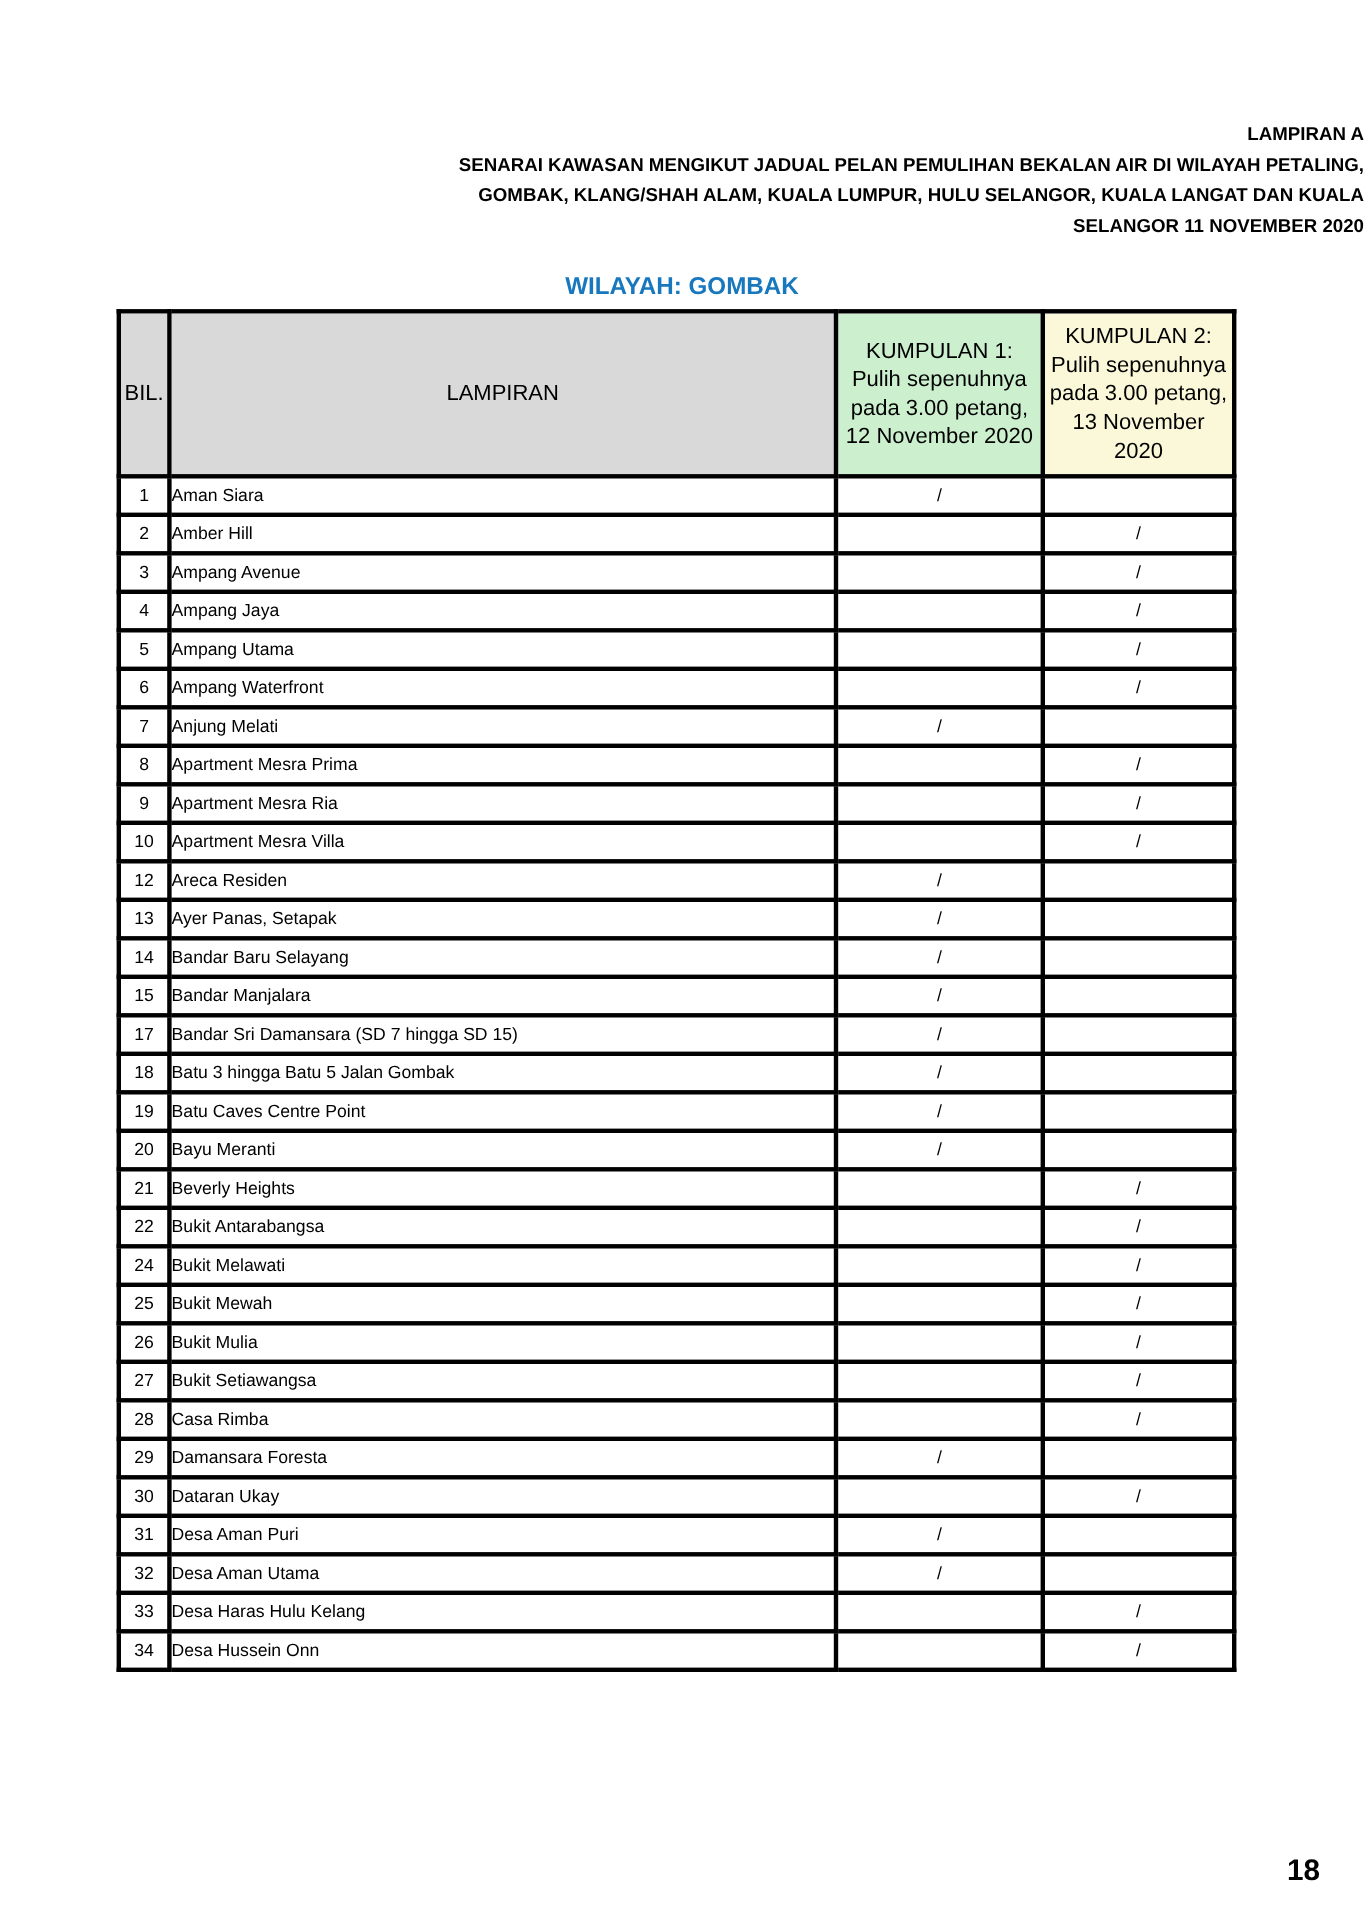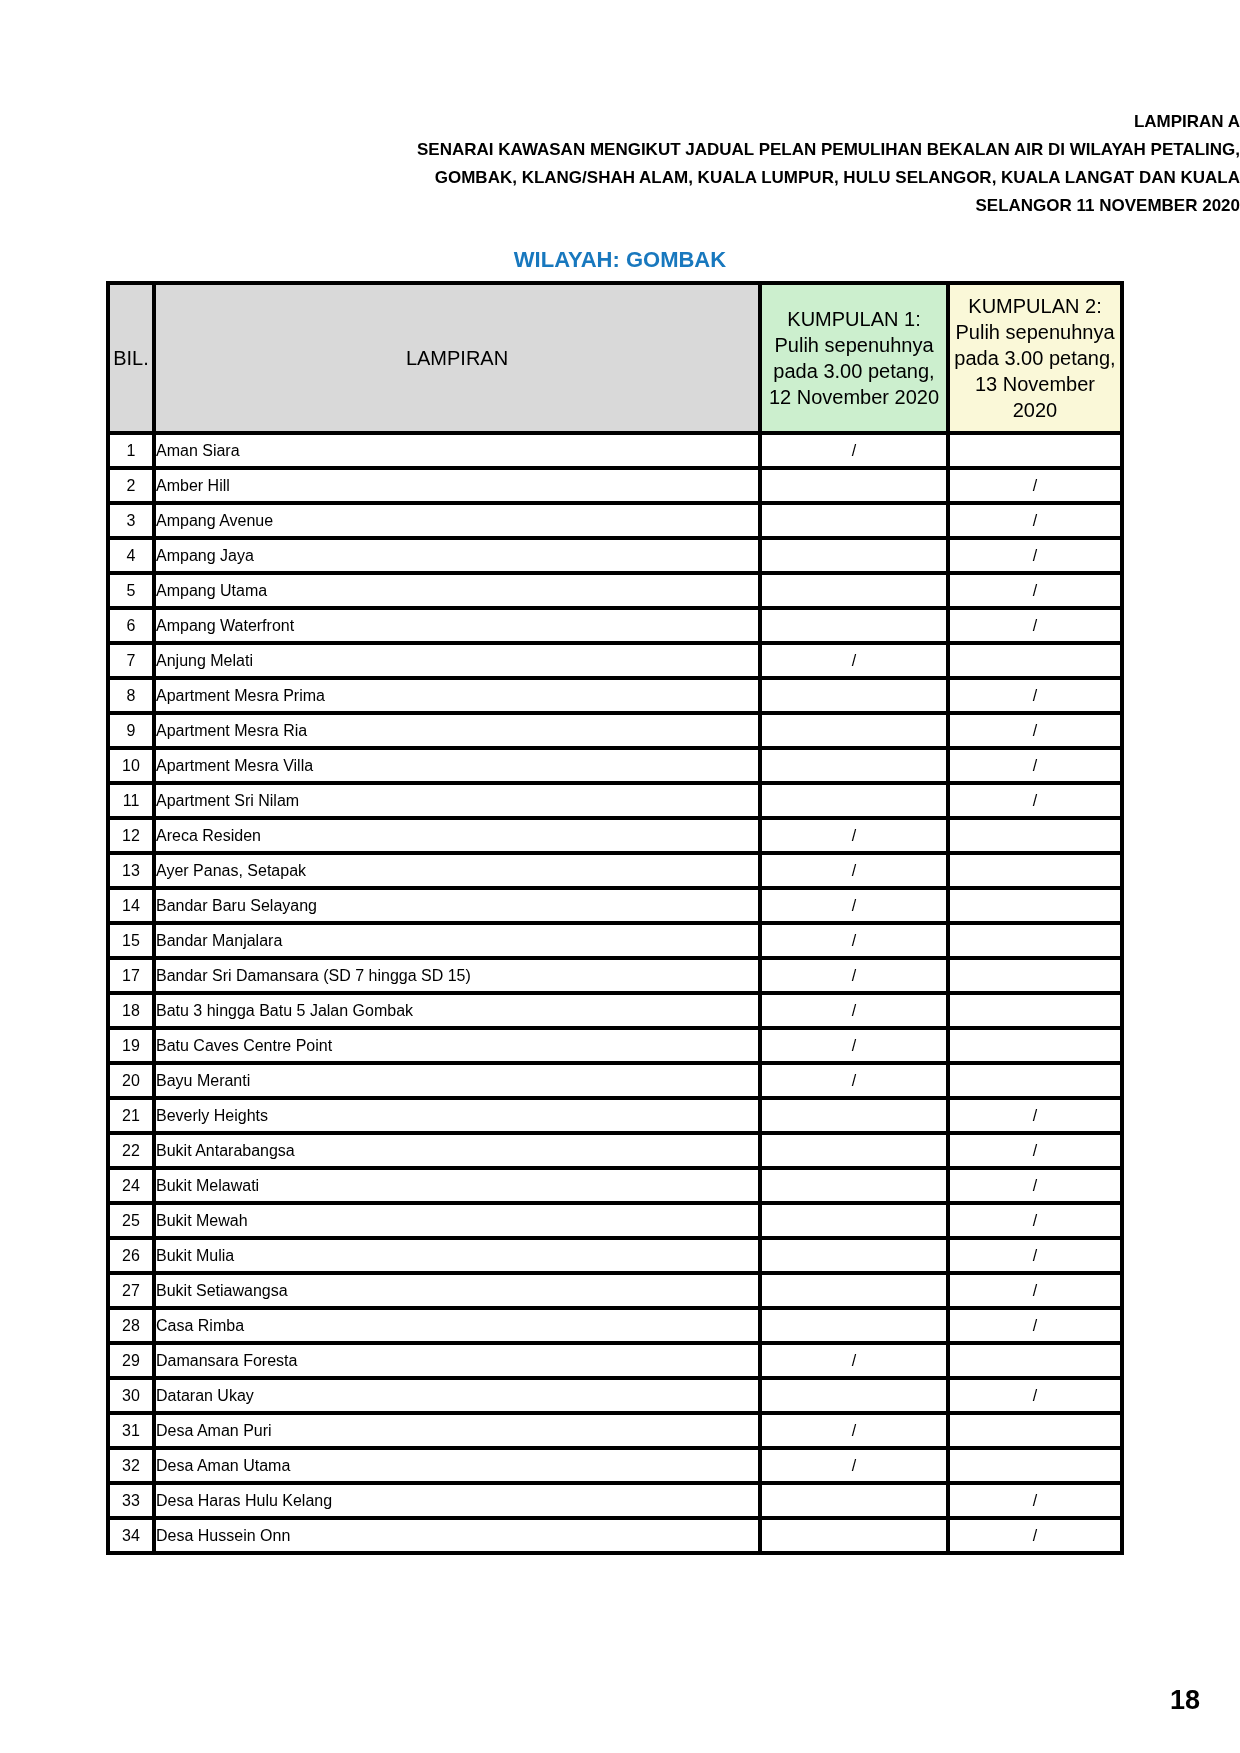--- a/index.html
+++ b/index.html
@@ -193,26 +193,20 @@
     <td class="mark-cell">/</td>
   </tr>
 
   <tr>
     <td class="bil-cell">10</td>
     <td class="kawasan-cell">Apartment Mesra Villa</td>
     <td class="mark-cell"></td>
     <td class="mark-cell">/</td>
   </tr>
 
-  <tr>
-    <td class="bil-cell">11</td>
-    <td class="kawasan-cell">Apartment Sri Nilam</td>
-    <td class="mark-cell"></td>
-    <td class="mark-cell">/</td>
-  </tr>
 
   <tr>
     <td class="bil-cell">12</td>
     <td class="kawasan-cell">Areca Residen</td>
     <td class="mark-cell">/</td>
     <td class="mark-cell"></td>
   </tr>
 
   <tr>
     <td class="bil-cell">13</td>

